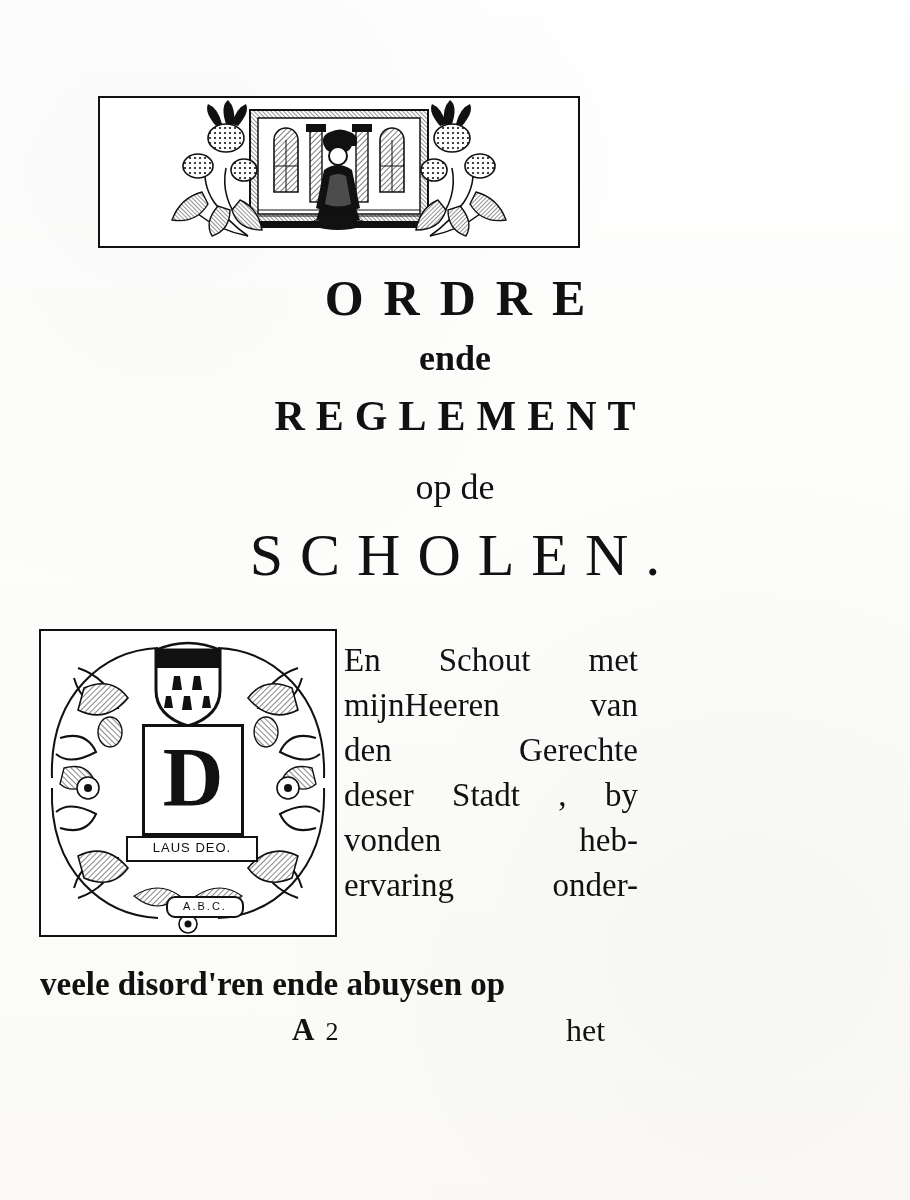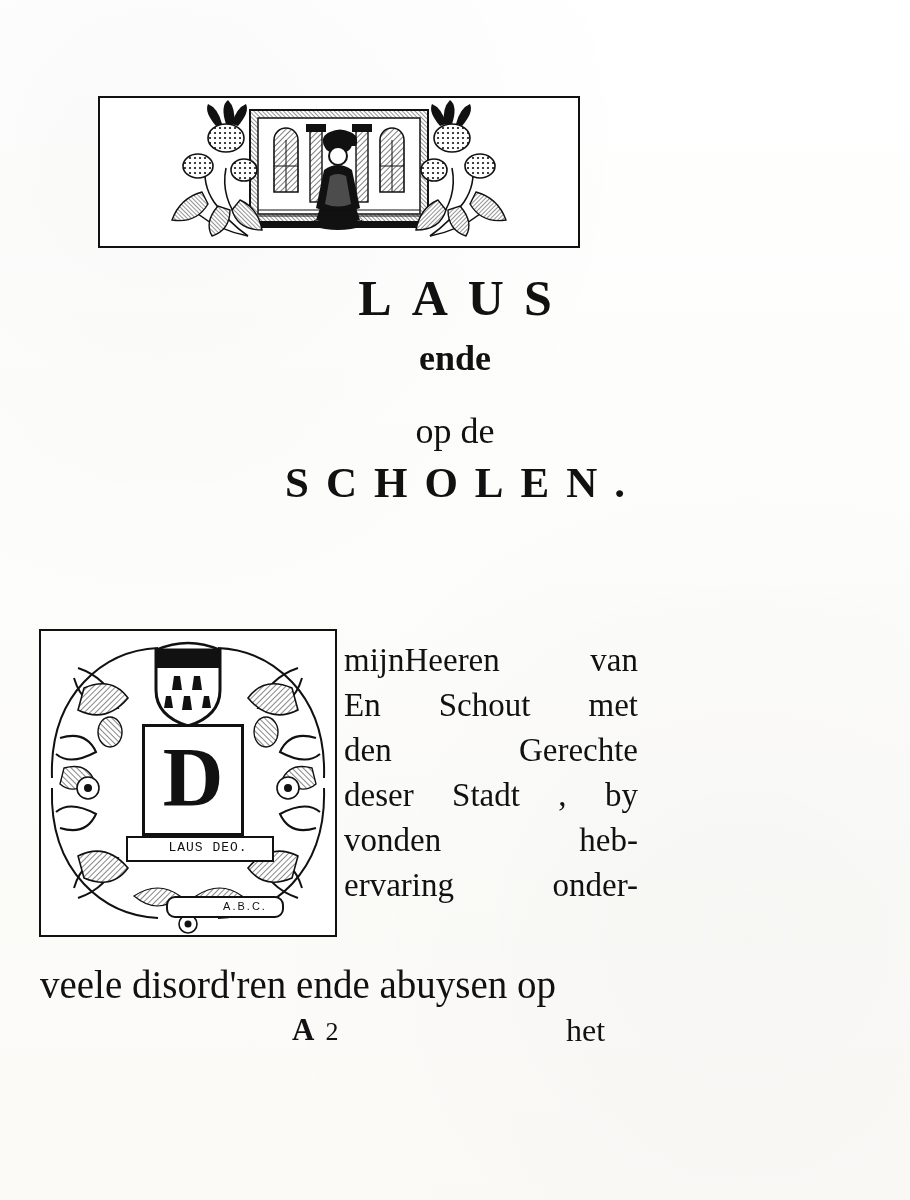--- a/index.html
+++ b/index.html
@@ -70,25 +70,25 @@
     margin-top: 6px;
     text-indent: 11px;
   }
   .t-line4 {
     font-size: 36px;
     line-height: 1.45;
     font-weight: 400;
     margin-top: 20px;
   }
   .t-line5 {
-    font-size: 43px;
+    font-size: 60px;
     letter-spacing: 17px;
-    font-weight: 700;
+    font-weight: 400;
     line-height: 1.12;
-    margin-top: 2px;
+    margin-top: 8px;
     text-indent: 17px;
   }
 
   
   .initial-block {
     position: absolute;
     left: 38px;
     top: 628px;
     width: 300px;
     height: 310px;
@@ -112,61 +112,60 @@
     left: 88px;
     top: 208px;
     width: 128px;
     height: 22px;
     border: 2px solid #111;
     background: #fff;
     font-size: 13px;
     letter-spacing: 1px;
     line-height: 20px;
     text-align: center;
-    font-family: Liberation Mono, monospace;
-    padding-left: 16px;
+    font-family: Liberation Sans, sans-serif;
   }
   .abc-box {
     position: absolute;
     left: 128px;
     top: 268px;
     width: 74px;
     height: 18px;
     border: 2px solid #111;
     border-radius: 9px;
     background: #fff;
     font-size: 11px;
     letter-spacing: 2px;
     line-height: 16px;
     text-align: center;
     font-family: "Liberation Sans", sans-serif;
-    padding-left: 40px;
   }
 
   
   .body-right {
     position: absolute;
     left: 344px;
     top: 638px;
     width: 294px;
     font-size: 33px;
     line-height: 45px;
     text-align: justify;
     text-align-last: justify;
   }
   .body-right div { white-space: nowrap; }
 
   .body-full {
     position: absolute;
     left: 40px;
     top: 962px;
     width: 598px;
-    font-size: 39px;
+    font-size: 33px;
     line-height: 45px;
     white-space: nowrap;
+    font-weight: bold;
   }
 
   .signature {
     position: absolute;
     left: 292px;
     top: 1012px;
     font-size: 31px;
     font-weight: 700;
     letter-spacing: 1px;
   }
@@ -278,22 +277,23 @@
         <g stroke="#111" stroke-width="1.4" fill="url(#hatch2)">
           <path d="M104 96 q-22 6 -30 28 q24 4 36 -16 z"></path>
           <path d="M120 110 q-14 16 -6 30 q18 -6 18 -26 z"></path>
           <path d="M142 104 q18 8 22 30 q-24 0 -30 -20 z"></path>
         </g>
       </g>
     </svg>
   </div>
 
   <div class="title-block">
-    <div class="t-line1">LAUS</div>
+    <div class="t-line1">ORDRE</div>
     <div class="t-line2">ende</div>
+    <div class="t-line3">REGLEMENT</div>
     <div class="t-line4">op de</div>
     <div class="t-line5">SCHOLEN.</div>
   </div>
 
   <div class="initial-block">
     <svg viewBox="0 0 300 310" width="300" height="310" xmlns="http://www.w3.org/2000/svg">
       <defs>
         <pattern id="h3" width="4" height="4" patternUnits="userSpaceOnUse" patternTransform="rotate(45)">
           <rect width="4" height="4" fill="#ffffff"></rect>
           <line x1="0" y1="0" x2="0" y2="4" stroke="#111" stroke-width="1"></line>
@@ -363,22 +363,22 @@
         <ellipse cx="228" cy="104" rx="12" ry="15"></ellipse>
       </g>
     </svg>
 
     <div class="initial-letter">D</div>
     <div class="motto-box">LAUS DEO.</div>
     <div class="abc-box">A.B.C.</div>
   </div>
 
   <div class="body-right">
+    <div>En Schout met</div>
     <div>mijnHeeren van</div>
-    <div>En Schout met</div>
     <div>den  Gerechte</div>
     <div>deser Stadt , by</div>
     <div>vonden    heb-</div>
     <div>ervaring onder-</div>
   </div>
 
   <div class="body-full">veele disord'ren ende abuysen op</div>
 
   <div class="signature">
     <span>A</span><span class="num">2</span>

